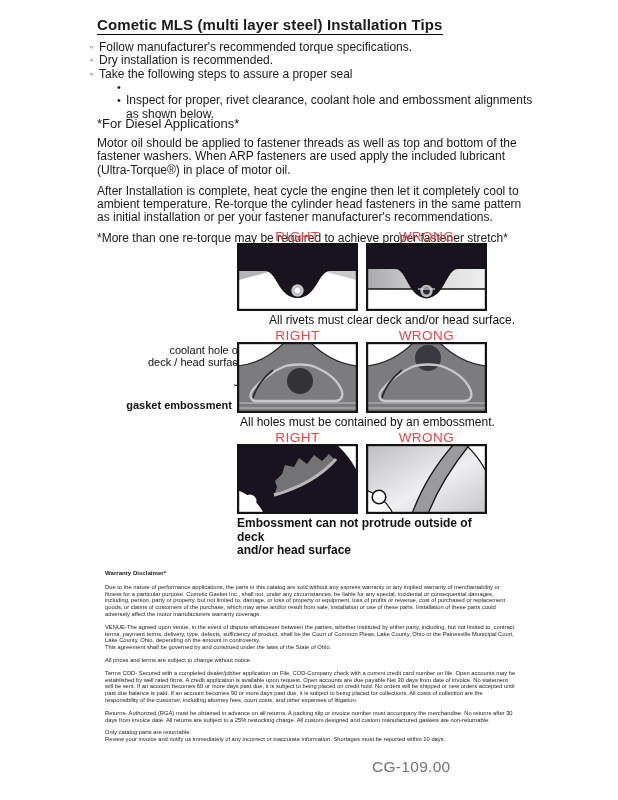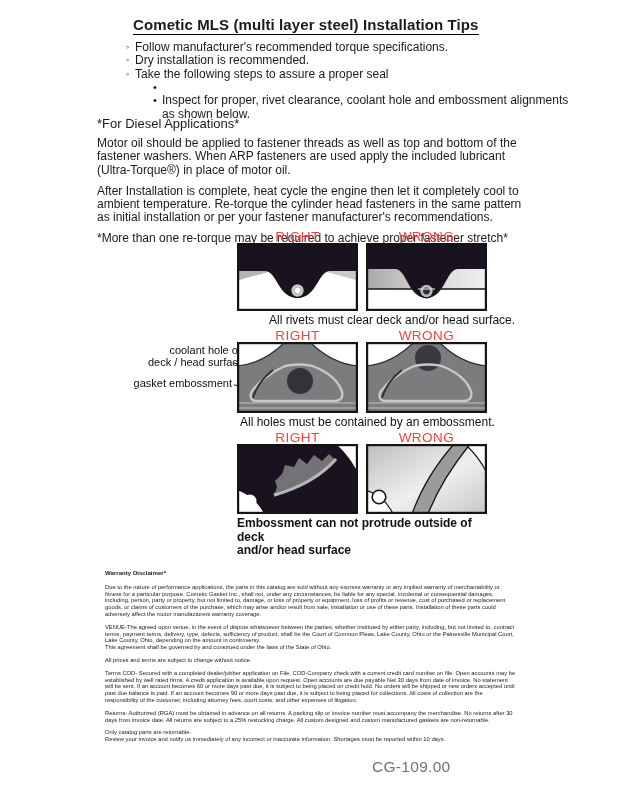--- a/index.html
+++ b/index.html
@@ -2,21 +2,21 @@
 <html><head>
 <meta charset="utf-8">
 <style>
   html,body{margin:0;padding:0;background:#e8e8e8;}
   .page{
     position:relative;width:618px;height:800px;background:#ffffff;
     font-family:"Liberation Sans", sans-serif;color:#1a1a1a;overflow:hidden;
     margin:0 auto;
   }
   
-  .tips{position:absolute;left:90px;top:16px;width:452px;margin-left:36px;}
+  .tips{position:absolute;left:90px;top:16px;width:452px;}
   .title{
     font-size:15px;font-weight:bold;margin:0 0 6px 7px;display:inline-block;
     border-bottom:1.6px solid #000;padding-bottom:1px;letter-spacing:.1px;
   }
   .b-row{display:flex;font-size:12px;line-height:13.4px;}
   .b-row .glyph{width:9px;flex:0 0 9px;font-size:9px;line-height:13px;}
   .b-row.sub{margin-left:27px;}
   .b-row.sub .glyph{font-size:11px;}
   
   .diesel{position:absolute;left:97px;top:117px;width:437px;font-size:12px;line-height:13.2px;}
@@ -106,21 +106,21 @@
 
   <div class="caption" style="left:237px;top:314px;margin-left:32px;">All rivets must clear deck and/or head surface.</div>
 
   <div class="dg-label" style="left:237px;top:328px;">RIGHT</div>
   <div class="dg-label" style="left:366px;top:328px;">WRONG</div>
 
   <div class="ann" style="left:130px;top:345px;width:114px;">
     <div>coolant hole on</div>
     <div>deck / head surface</div>
   </div>
-  <div class="ann" style="left:105px;top:378px;width:127px;">gasket embossment</div>
+  <div class="ann" style="left:105px;top:400px;width:127px;font-weight:bold;">gasket embossment</div>
 
   <svg class="leaders" width="210" height="60" viewBox="0 0 210 60">
     <line x1="134" y1="23" x2="195" y2="39" stroke="#141414" stroke-width="1.1"></line>
     <line x1="134" y1="45" x2="163" y2="49" stroke="#141414" stroke-width="1.1"></line>
   </svg>
 
   <svg class="dg-box" style="left:237px;top:342px;" width="121" height="71" viewBox="0 0 121 71">
     <rect width="121" height="71" fill="#ffffff"></rect>
     <path d="M0,24 C22,22 38,10 48,0 H73 C83,10 99,22 121,24 V71 H0 Z" fill="#7c7c7e"></path>
     <path d="M0,24 C22,22 38,10 48,0" stroke="#2b2b2e" stroke-width="1.2" fill="none"></path>

